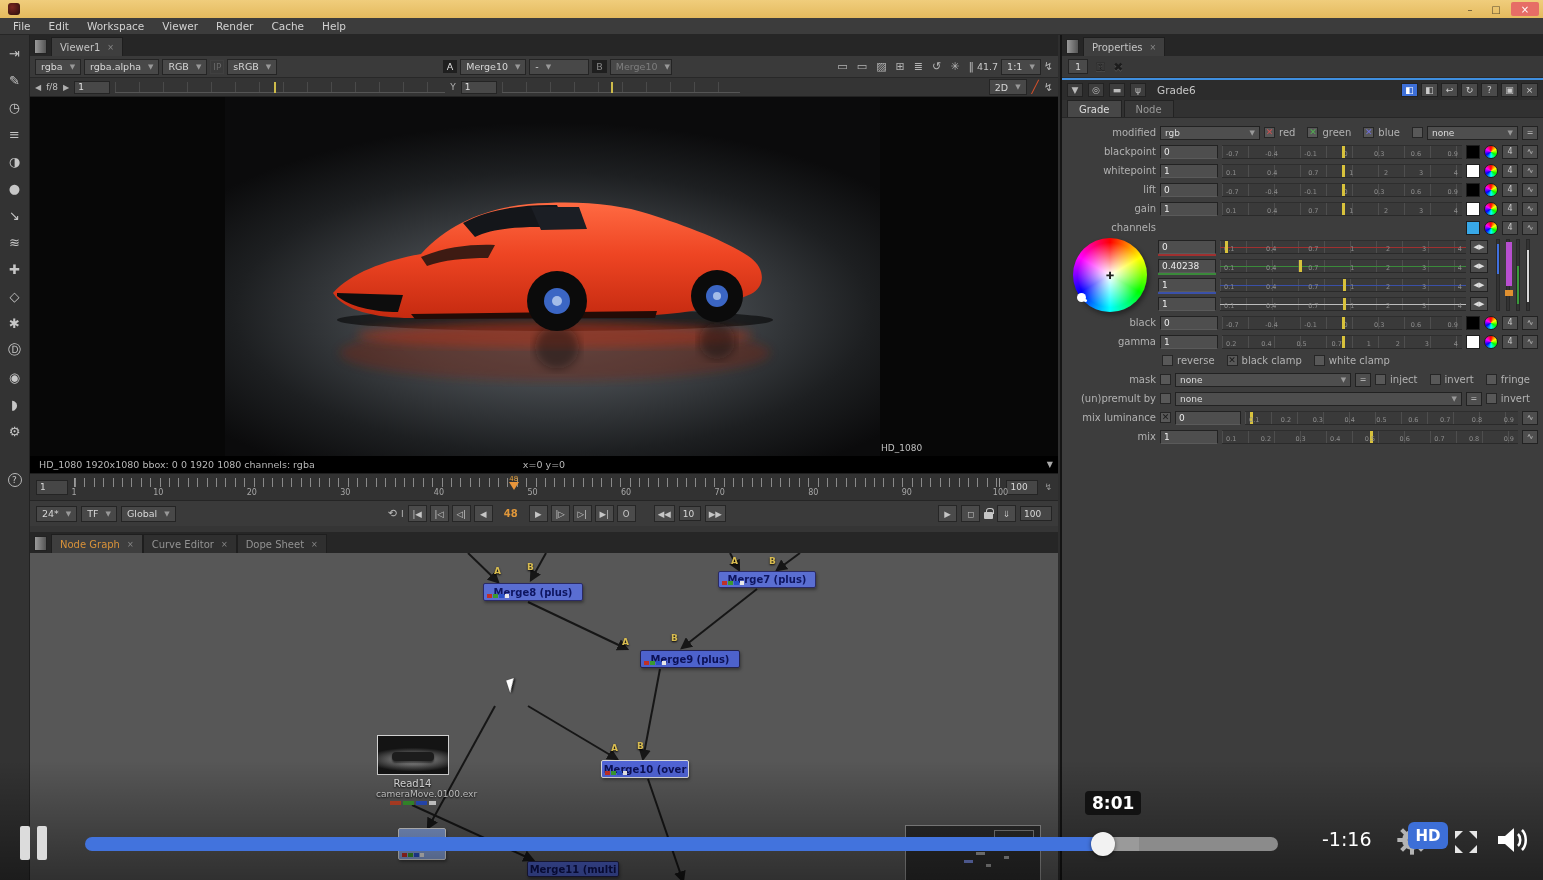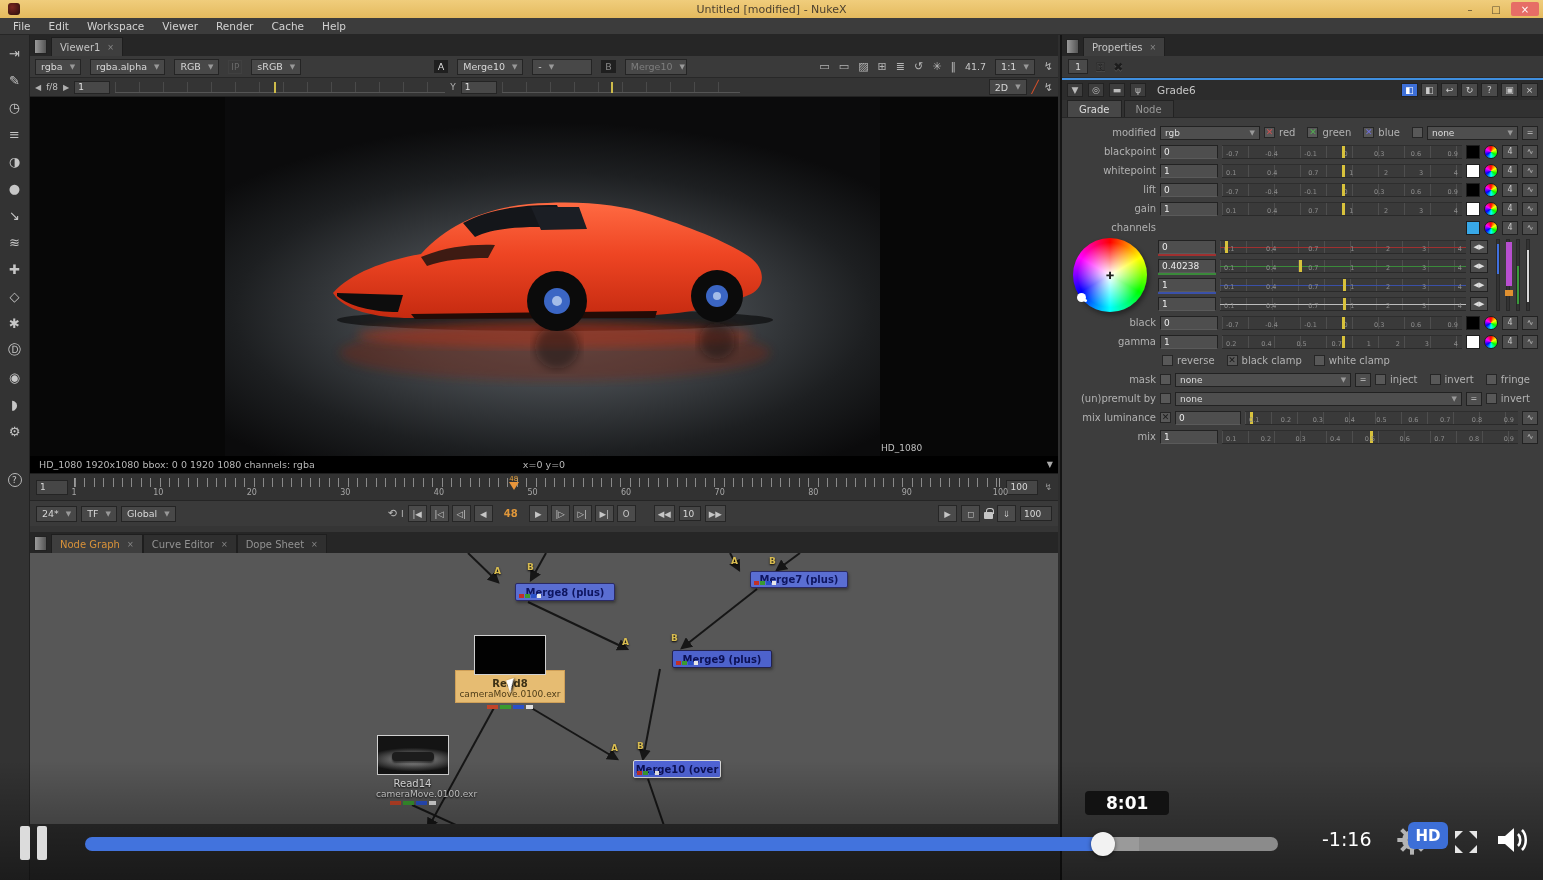--- a/index.html
+++ b/index.html
@@ -35,21 +35,21 @@
   .tabrow { height:21px; background:#262626; display:flex; align-items:flex-end; }
   .paneltab-icon { width:13px; height:15px; background:linear-gradient(90deg,#9a9a9a,#555); margin:0 4px 2px 4px; border:1px solid #222; }
   .ptab-item { height:19px; padding:0 8px; display:flex; align-items:center; gap:7px; font-size:10px;
                background:#3e3e3e; color:#c4c4c4; border:1px solid #1e1e1e; border-bottom:none; }
   .ptab-item.inactive { background:#2f2f2f; color:#929292; }
   .ptab-item.orange { color:#d8923a; }
   .tab-close { font-size:8px; color:#8a8a8a; }
 
   
   .viewer-panel { position:absolute; left:30px; top:35px; width:1028px; height:497px; background:#353535; }
-  .vtoolbar1 { height:22px; background:#3a3a3a; border-bottom:1px solid #282828; display:flex; align-items:center; gap:9px; padding:0 5px; }
+  .vtoolbar1 { height:22px; background:#3a3a3a; border-bottom:1px solid #282828; display:flex; align-items:center; gap:3px; padding:0 5px; }
   .vdrop { background:#484848; border:1px solid #242424; height:16px; font-size:9.5px; color:#d8d8d8;
            display:flex; align-items:center; gap:7px; padding:0 5px; white-space:nowrap; }
   .vdrop .arr { font-size:7px; color:#999; }
   .vdrop.dim { color:#7e7e7e; }
   .ip-badge { color:#6a6a6a; font-size:9px; border:1px solid #404040; padding:0 2px; height:14px; display:flex; align-items:center; }
   .ab-badge { background:#1f1f1f; color:#ddd; font-size:9.5px; padding:1px 4px; }
   .ab-badge.dim { color:#888; }
   .flexsp { flex:1; }
   .vicons { display:flex; gap:9px; color:#b4b4b4; font-size:11px; align-items:center; }
   .vzoom { color:#c8c8c8; font-size:9.5px; }
@@ -85,25 +85,25 @@
 
   .vtransport { height:26px; background:#3a3a3a; border-top:1px solid #252525; display:flex; align-items:center; gap:4px; padding:0 6px; }
   .tbtn { min-width:19px; height:17px; background:#4b4b4b; border:1px solid #262626; color:#c6c6c6;
           font-size:8.5px; display:flex; align-items:center; justify-content:center; padding:0 3px; white-space:nowrap; }
   .tframe { width:28px; text-align:center; color:#e0973a; font-size:10px; font-weight:bold; }
   .lockicon { position:relative; width:9px; height:7px; background:#c6c6c6; border-radius:1px; margin-top:4px; }
   .lockicon::before { content:""; position:absolute; left:1.5px; top:-4px; width:6px; height:5px;
                       border:1.5px solid #c6c6c6; border-bottom:none; border-radius:3px 3px 0 0; }
 
   
-  .nodegraph-panel { position:absolute; left:30px; top:532px; width:1028px; height:292px; background:#2c2c2c; }
+  .nodegraph-panel { position:absolute; left:30px; top:532px; width:1028px; height:348px; background:#2c2c2c; }
   .graph { position:absolute; left:0; right:0; top:21px; bottom:0; background:#575757; overflow:hidden; }
   .graph svg.wires { position:absolute; inset:0; }
   .gnode { position:absolute; border-radius:2px; display:flex; align-items:center; justify-content:center;
-           font-size:10px; font-weight:bold; white-space:nowrap; box-shadow:1px 2px 3px rgba(0,0,0,.35);margin-left:32px; }
+           font-size:10px; font-weight:bold; white-space:nowrap; box-shadow:1px 2px 3px rgba(0,0,0,.35); }
   .io { position:absolute; color:#d8bc50; font-size:9px; font-weight:bold; text-shadow:0 1px 2px #000; z-index:3; }
   .chips { position:absolute; left:3px; bottom:2px; display:flex; gap:1px; align-items:center; }
   .chips i { width:5px; height:4px; display:block; }
   .readnode { position:absolute; text-align:center; }
   .rthumb { margin:0 auto; width:72px; height:40px; border:1px solid #d0d0d0; background:#020202; position:relative; }
   .rthumb.car { background:radial-gradient(ellipse 55px 14px at 50% 62%, #b9b9b9 0%, #5a5a5a 45%, #141414 85%); }
   .rthumb.car::after { content:""; position:absolute; left:14px; top:16px; width:42px; height:9px; border-radius:4px;
                        background:#1c1c1c; box-shadow:0 2px 2px rgba(0,0,0,.6); }
   .r8body { margin-top:-5px; background:#e6bc72; border:1px solid #cfa058; padding:7px 0 3px; }
   .r8body .nm { font-size:10px; font-weight:bold; color:#3c3015; }
@@ -189,36 +189,35 @@
   .player > * { pointer-events:auto; }
   .pp-pause { position:absolute; left:20px; top:826px; display:flex; gap:7px; }
   .pp-pause i { width:10px; height:34px; background:#dcdcdc; border-radius:2px; display:block; }
   .pp-track { position:absolute; left:85px; top:837px; height:14px; width:1193px; }
   .pp-fill { position:absolute; left:0; top:0; height:14px; width:1026px; background:#4273dd; border-radius:7px 0 0 7px; }
   .pp-buffer { position:absolute; left:1026px; top:0; height:14px; width:28px; background:#9a9a9a; }
   .pp-rest { position:absolute; left:1054px; top:0; height:14px; width:139px; background:#8b8b8b; border-radius:0 7px 7px 0; }
   .pp-handle { position:absolute; left:1006px; top:-5px; width:24px; height:24px; background:#f2f2f2; border-radius:50%;
                box-shadow:0 1px 4px rgba(0,0,0,.5); }
   .pp-tooltip { position:absolute; left:1085px; top:791px; background:rgba(15,15,15,.92); color:#fff; font-size:17px;
-                font-weight:bold; padding:2px 21px; border-radius:4px; }
+                font-weight:bold; padding:2px 7px; border-radius:4px; }
   .pp-remaining { position:absolute; left:1322px; top:828px; color:#fff; font-size:19px; }
   .pp-gear { position:absolute; left:1396px; top:824px; }
   .pp-hd { position:absolute; left:1408px; top:822px; width:40px; height:27px; background:#3d6fd7; border-radius:6px;
            color:#fff; font-weight:bold; font-size:15px; display:flex; align-items:center; justify-content:center; }
   .pp-fs { position:absolute; left:1452px; top:828px; }
   .pp-vol { position:absolute; left:1496px; top:825px; }
 </style>
 </head>
 <body>
 
 <div id="root">
 
   <div class="titlebar">
     <div class="app-logo"></div>
-    <div class="title-text">Untitled [modified] - NukeX</div>
     <div class="win-controls">
       <div class="win-btn">–</div>
       <div class="win-btn">□</div>
       <div class="win-btn close">×</div>
     </div>
   </div>
 
   <div class="menubar" id="menubar">
       <div class="menu-item">File</div>
       <div class="menu-item">Edit</div>
@@ -508,33 +507,20 @@
           <line x1="770" y1="0" x2="747" y2="17" stroke="#161616" stroke-width="2" marker-end="url(#arr)"></line>
           <line x1="498" y1="49" x2="597" y2="96" stroke="#161616" stroke-width="2" marker-end="url(#arr)"></line>
           <line x1="727" y1="36" x2="652" y2="95" stroke="#161616" stroke-width="2" marker-end="url(#arr)"></line>
           <line x1="630" y1="116" x2="613" y2="206" stroke="#161616" stroke-width="2" marker-end="url(#arr)"></line>
           <line x1="498" y1="153" x2="587" y2="206" stroke="#161616" stroke-width="2" marker-end="url(#arr)"></line>
           <line x1="465" y1="153" x2="398" y2="275" stroke="#161616" stroke-width="2" marker-end="url(#arr)"></line>
           <line x1="382" y1="252" x2="503" y2="307" stroke="#161616" stroke-width="2" marker-end="url(#arr)"></line>
           <line x1="618" y1="226" x2="653" y2="328" stroke="#161616" stroke-width="2" marker-end="url(#arr)"></line>
         </svg>
 
-      <div class="readnode" style="left:425px;top:82px;width:110px">
-        <div class="rthumb"></div>
-        <div class="r8body">
-          <div class="nm">Read8</div>
-          <div class="fl">cameraMove.0100.exr</div>
-        </div>
-        <div class="chiprow">
-            <i style="background:#c24428"></i>
-            <i style="background:#3a9a30"></i>
-            <i style="background:#2a50c8"></i>
-            <i style="background:#e0e0e0;width:7px"></i>
-          </div>
-      </div>
       <div class="cursor-arrow" style="left:478px;top:126px"></div>
 
       <div class="readnode" style="left:346px;top:182px;width:73px">
         <div class="rthumb car"></div>
         <div class="r14lbl">
           <div class="nm">Read14</div>
           <div class="fl">cameraMove.0100.exr</div>
         </div>
         <div class="chiprow">
             <i style="background:#c24428"></i>

